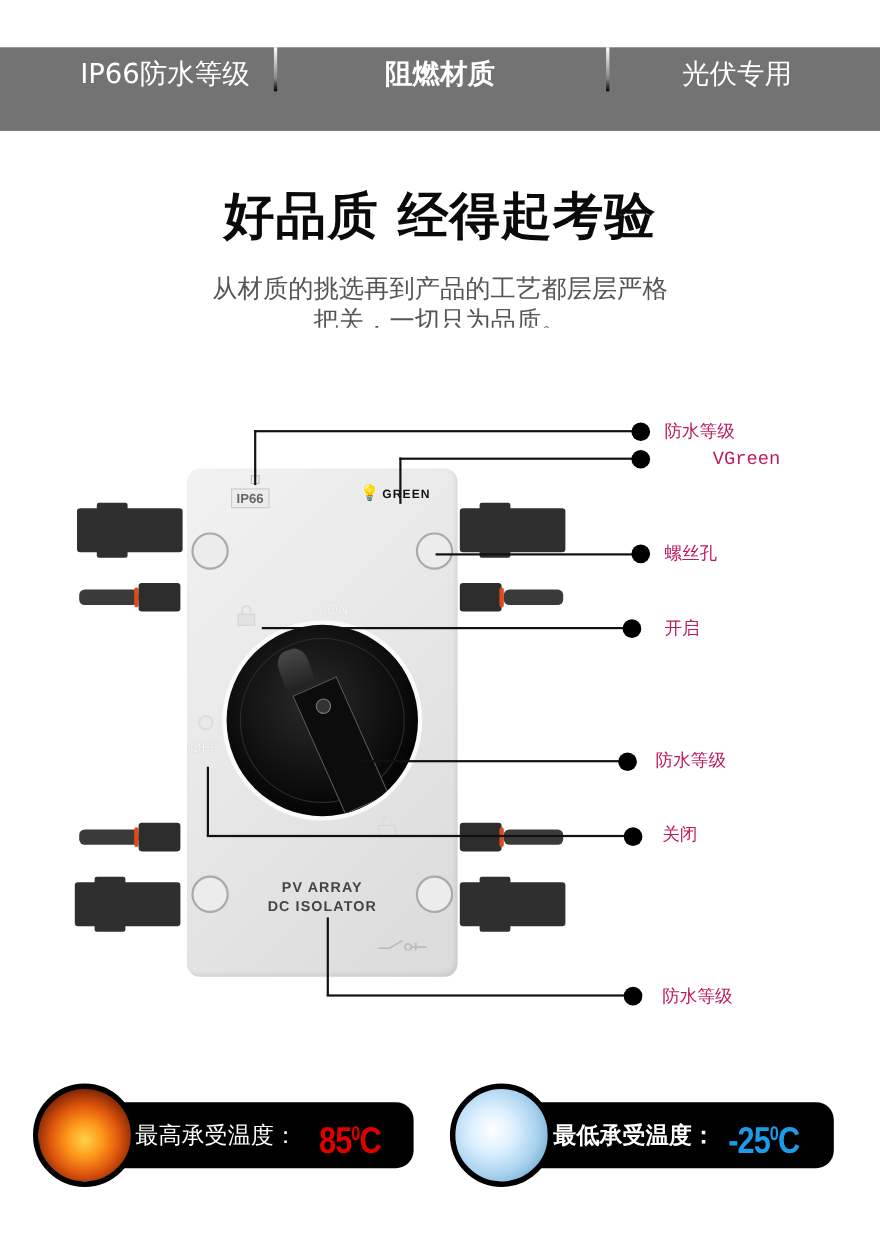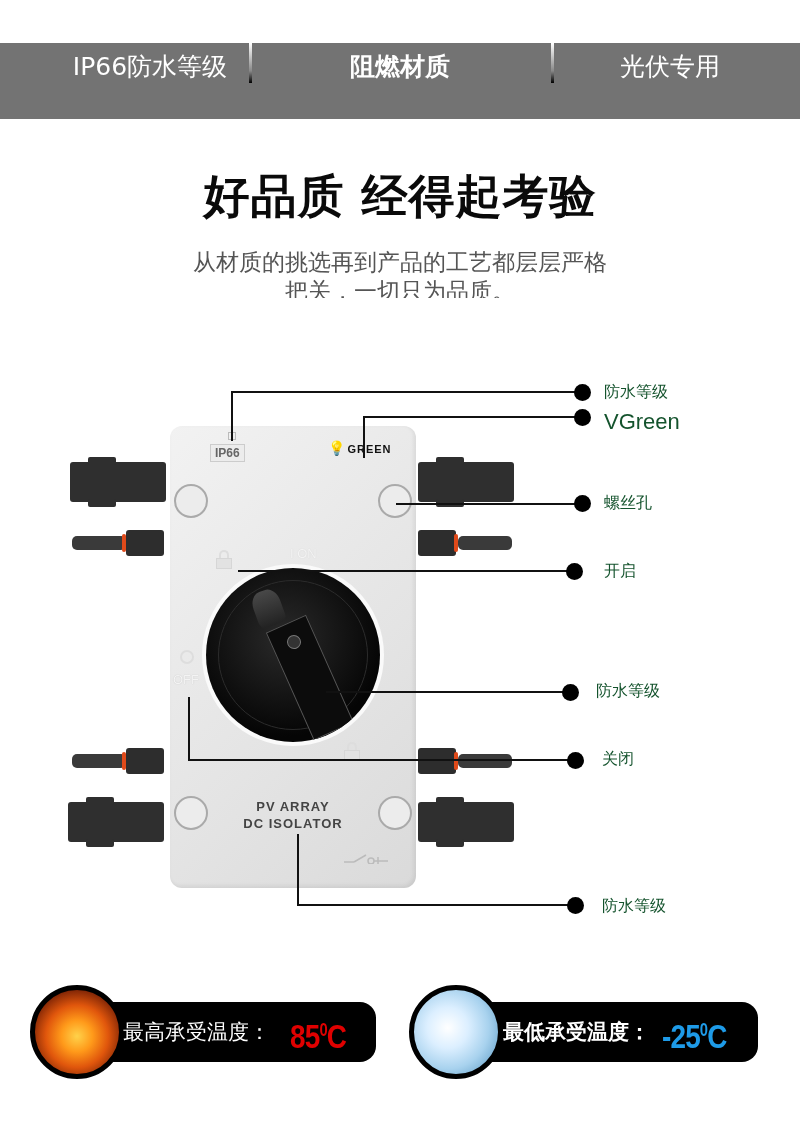--- a/index.html
+++ b/index.html
@@ -45,22 +45,22 @@
   .conn.female::before { content: ""; position: absolute; left: 18px; top: -5px; width: 28px; height: 8px; background: #2f2f2f; border-radius: 2px; }
   .conn.female::after { content: ""; position: absolute; left: 18px; bottom: -5px; width: 28px; height: 8px; background: #2f2f2f; border-radius: 2px; }
   .conn.male { width: 92px; height: 26px; }
   .conn.male .pin { position: absolute; top: 6px; width: 54px; height: 14px; background: #3a3a3a; border-radius: 5px; }
   .conn.male .bodyc { position: absolute; top: 0; width: 38px; height: 26px; background: #2d2d2d; border-radius: 3px; }
   .conn.male .oring { position: absolute; top: 4px; width: 4px; height: 18px; background: #e04a1a; border-radius: 2px; }
 
   
   .ln { position: absolute; background: #111; }
   .dot { position: absolute; width: 17px; height: 17px; border-radius: 50%; background: #000; }
-  .callout { position: absolute; font-size: 16px; color: #14532d; }
-  .callout.en { font-family: Liberation Sans, sans-serif; font-size: 22px; }
+  .callout { position: absolute; font-size: 16px; color: #be185d; }
+  .callout.en { font-family: Liberation Mono, monospace; font-size: 17px; margin-left: 44px; }
 
   
   .badge { position: absolute; top: 1002px; height: 60px; background: #000; border-radius: 0 16px 16px 0; }
   .badge-circle { position: absolute; top: 985px; width: 94px; height: 94px; border-radius: 50%; border: 5px solid #000; }
   .fire { background: radial-gradient(circle at 50% 55%, #ffd24a 0%, #ff9a1a 25%, #e0560c 50%, #6a1a04 80%, #200500 100%); }
   .ice { background: radial-gradient(circle at 40% 45%, #ffffff 0%, #dcefff 30%, #a8d2ee 60%, #6ea8cf 85%, #4a86b0 100%); }
   .badge-text { position: absolute; top: 1016px; color: #fff; font-size: 21px; line-height: 32px; }
   .badge-val { position: absolute; top: 1010px; font-family: "Liberation Sans", sans-serif; font-weight: bold; font-size: 34px; line-height: 40px; transform: scaleX(0.82); transform-origin: left center; letter-spacing: -1px; }
   .badge-val sup { font-size: 18px; vertical-align: 12px; }
 </style>

